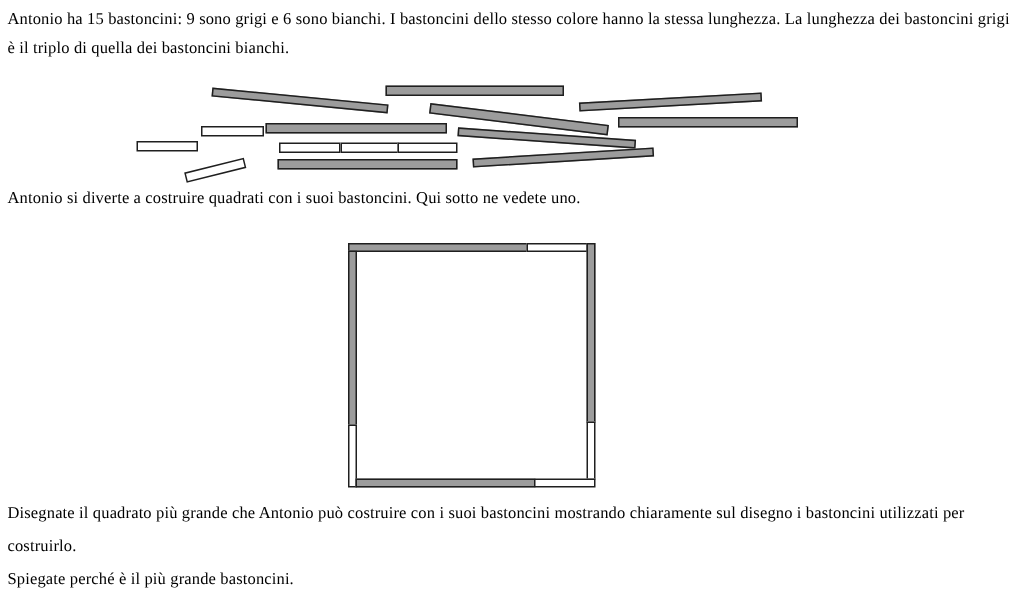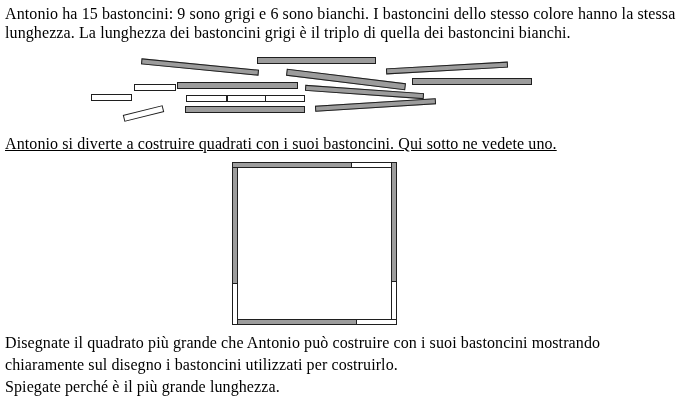--- a/index.html
+++ b/index.html
@@ -6,21 +6,21 @@
   body {
     width: 684px; height: 405px;
     background: #ffffff;
     position: relative;
     overflow: hidden;
     font-family: "Liberation Serif", serif;
     color: #000000;
   }
   .para {
     position: absolute;
-    font-size: 16px;
+    font-size: 11px;
     line-height: 19px;
     letter-spacing: 0.1px;
   }
   .bold { font-weight: normal; line-height: 21.5px; }
   .figure { position: absolute; left: 0; top: 0; width: 684px; height: 405px; pointer-events: none; }
   .stick {
     position: absolute;
     box-sizing: border-box;
     border: 1px solid #1f1f1f;
   }
@@ -46,28 +46,28 @@
     <div class="stick" style="left: 314.5px; top: 101.5px; width: 121px; height: 6px; transform: rotate(-3.5deg); background: rgb(156, 156, 156); border-color: rgb(31, 31, 31);"></div>
     <div class="stick" style="left: 185px; top: 106px; width: 120px; height: 7px; background: rgb(156, 156, 156); border-color: rgb(31, 31, 31);"></div>
     <div class="stick" style="left: 134px; top: 84px; width: 42px; height: 7px; background: rgb(255, 255, 255); border-color: rgb(31, 31, 31);"></div>
     <div class="stick" style="left: 91px; top: 93.5px; width: 41px; height: 7px; background: rgb(255, 255, 255); border-color: rgb(31, 31, 31);"></div>
     <div class="stick" style="left: 123px; top: 109.5px; width: 41px; height: 7px; transform: rotate(-14deg); background: rgb(255, 255, 255); border-color: rgb(31, 31, 31);"></div>
     <div class="stick" style="left: 186px; top: 95px; width: 41px; height: 7px; background: rgb(255, 255, 255); border-color: rgb(31, 31, 31);"></div>
     <div class="stick" style="left: 227px; top: 95px; width: 39px; height: 7px; background: rgb(255, 255, 255); border-color: rgb(31, 31, 31);"></div>
     <div class="stick" style="left: 265px; top: 95px; width: 40px; height: 7px; background: rgb(255, 255, 255); border-color: rgb(31, 31, 31);"></div>
   </div>
 
-<div class="para" style="left:5px; top:134px; width:674px;text-decoration:underline;">Antonio si diverte a costruire quadrati con i suoi bastoncini. Qui sotto ne vedete uno.</div>
+<div class="para" style="left:5px; top:123px; width:674px;">Antonio si diverte a costruire quadrati con i suoi bastoncini. Qui sotto ne vedete uno.</div>
 
 <div class="figure">
     <div class="seg" style="left: 232px; top: 162px; width: 120px; height: 6px; background: rgb(156, 156, 156); border-color: rgb(31, 31, 31);"></div>
     <div class="seg" style="left: 351px; top: 162px; width: 41px; height: 6px; background: rgb(255, 255, 255); border-color: rgb(31, 31, 31);"></div>
     <div class="seg" style="left: 391px; top: 162px; width: 6px; height: 120px; background: rgb(156, 156, 156); border-color: rgb(31, 31, 31);"></div>
     <div class="seg" style="left: 391px; top: 281px; width: 6px; height: 39px; background: rgb(255, 255, 255); border-color: rgb(31, 31, 31);"></div>
     <div class="seg" style="left: 232px; top: 167px; width: 6px; height: 117px; background: rgb(156, 156, 156); border-color: rgb(31, 31, 31);"></div>
     <div class="seg" style="left: 232px; top: 283px; width: 6px; height: 42px; background: rgb(255, 255, 255); border-color: rgb(31, 31, 31);"></div>
     <div class="seg" style="left: 237px; top: 319px; width: 120px; height: 6px; background: rgb(156, 156, 156); border-color: rgb(31, 31, 31);"></div>
     <div class="seg" style="left: 356px; top: 319px; width: 41px; height: 6px; background: rgb(255, 255, 255); border-color: rgb(31, 31, 31);"></div>
   </div>
 
 <div class="para bold" style="left:5px; top:332px; width:672px;">Disegnate il quadrato più grande che Antonio può costruire con i suoi bastoncini mostrando chiaramente sul disegno i bastoncini utilizzati per costruirlo.</div>
 
-<div class="para bold" style="left:5px; top:376px; width:672px;">Spiegate perché è il più grande lunghezza.</div>
+<div class="para bold" style="left:5px; top:376px; width:672px;">Spiegate perché è il più grande bastoncini.</div>
 
 </body></html>

